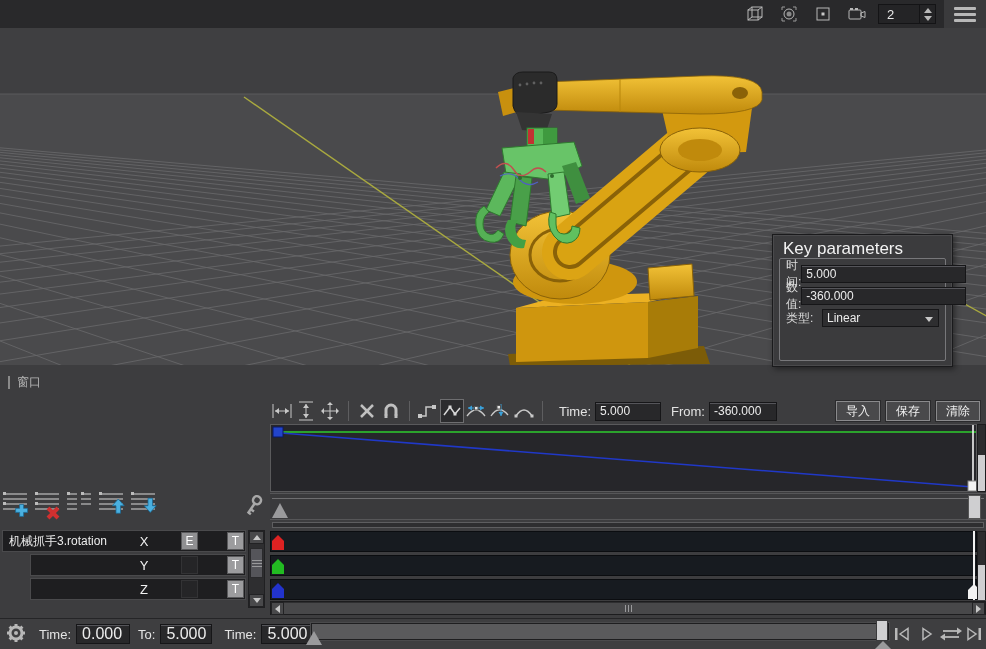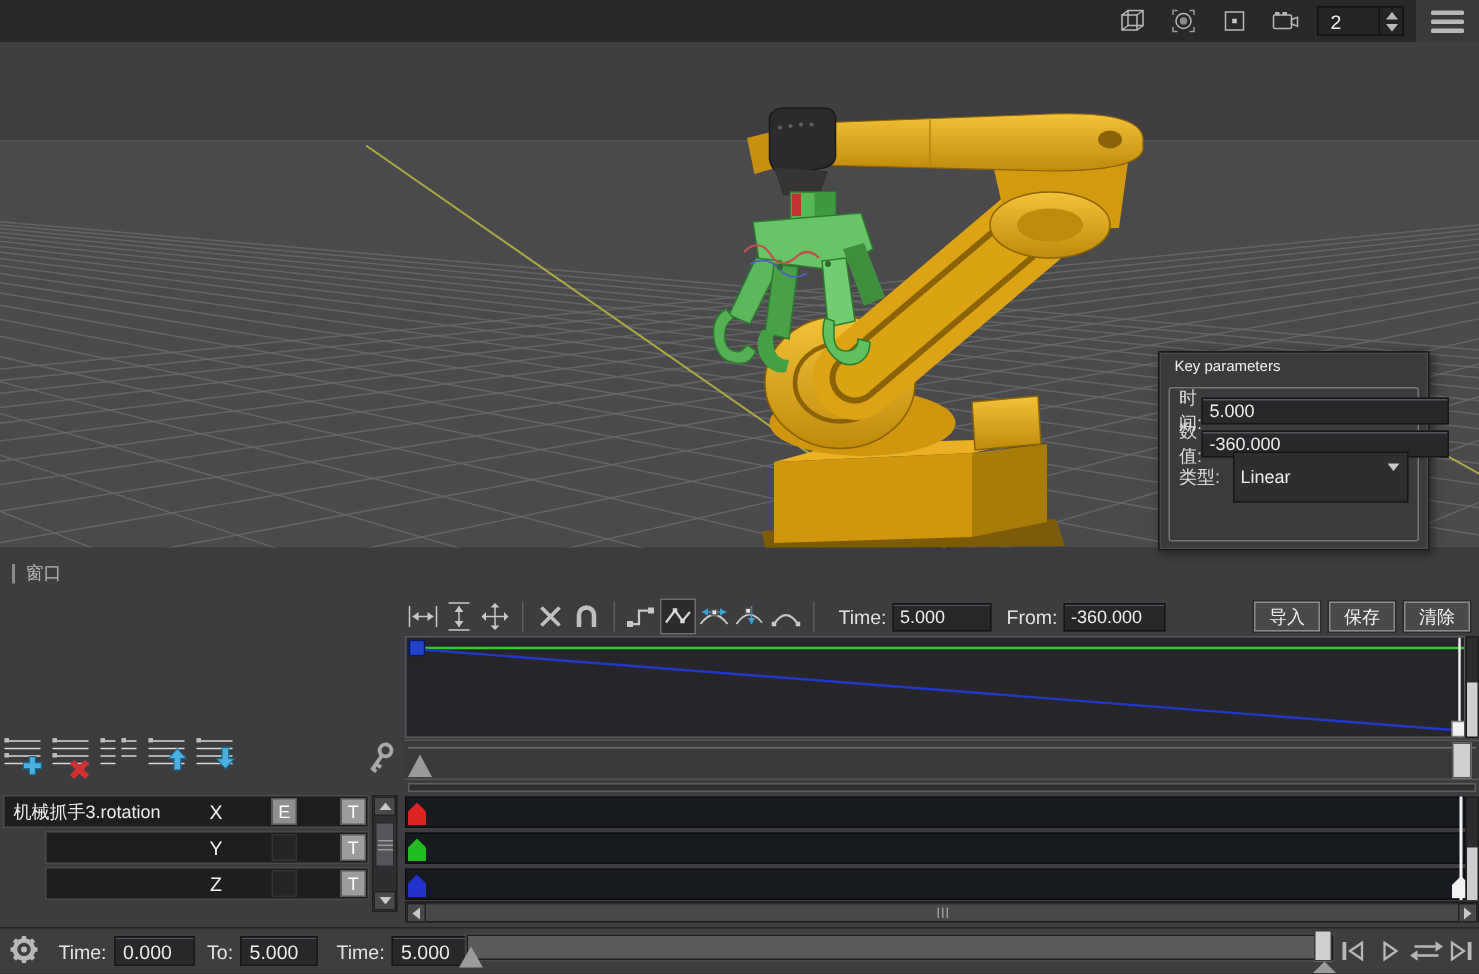--- a/index.html
+++ b/index.html
@@ -26,29 +26,29 @@
             align-items:center;justify-content:center;gap:3px;}
   #menu-btn i{display:block;width:22px;height:3px;background:#b8b8b8;border-radius:1px;}
 
   
   #viewport{left:0;top:0;width:986px;height:365px;background:#3f3f41;overflow:hidden;}
   #gridsvg,#robotsvg{position:absolute;left:0;top:0;}
 
   
   #keydlg{left:772px;top:234px;width:181px;height:133px;background:#3b3b3d;
           border:1px solid #1a1a1c;box-shadow:0 0 0 1px #4a4a4c inset,2px 2px 6px rgba(0,0,0,.45);}
-  #keydlg .title{padding:4px 0 0 10px;font-size:10px;color:#f2f2f2;}
+  #keydlg .title{padding:4px 0 0 10px;font-size:17px;color:#f2f2f2;}
   #keydlg .group{position:absolute;left:6px;top:23px;right:6px;bottom:5px;
                  border:1px solid #77777a;border-radius:2px;padding:6px 6px 0 6px;}
   .dlg-row{display:flex;align-items:center;margin-bottom:4px;height:18px;}
   .dlg-row .lbl{width:36px;color:#dcdcdc;}
   .dlg-input{flex:1;height:18px;background:#28282a;border:1px solid #161618;
              box-shadow:0 1px 0 #55555a inset;color:#ececec;font-size:12px;padding:0 4px;
              font-family:inherit;}
-  .dlg-select{flex:1;height:34px;background:#2e2e30;border:1px solid #161618;display:flex;
+  .dlg-select{flex:1;height:18px;background:#2e2e30;border:1px solid #161618;display:flex;
               align-items:center;padding:0 4px;color:#ececec;position:relative;}
   .dlg-select .caret{position:absolute;right:5px;top:7px;width:0;height:0;
         border-left:4px solid transparent;border-right:4px solid transparent;
         border-top:5px solid #c8c8c8;}
   .dlg-btnrow{display:flex;gap:10px;margin-top:7px;}
   .dlg-btn{flex:1;height:22px;background:#4a4a4c;border:1px solid #9a9a9c;
            box-shadow:0 0 0 1px #2a2a2c;display:flex;align-items:center;justify-content:center;
            gap:4px;color:#f0f0f0;cursor:default;}
 
   
@@ -112,21 +112,21 @@
   #hscroll .thumb{position:absolute;left:13px;top:1px;width:688px;height:11px;background:#48484a;
                   display:flex;align-items:center;justify-content:center;gap:2px;}
   #hscroll .thumb i{display:block;width:1px;height:7px;background:#9a9a9c;}
   #hscroll .btn{position:absolute;top:0;width:13px;height:13px;}
 
   
   #bottombar{left:0;top:618px;width:986px;height:31px;background:#3e3e40;border-top:1px solid #252527;
              display:flex;align-items:center;}
   .bb-lbl{color:#e4e4e4;font-size:13px;}
   .bb-input{height:20px;background:#28282a;border:1px solid #161618;box-shadow:0 1px 0 #55555a inset;
-            color:#ececec;font-size:13px;padding:0 5px;font-family:inherit;}
+            color:#ececec;font-size:16px;padding:0 5px;font-family:inherit;}
   #timeslider{position:absolute;left:311px;top:4px;width:578px;height:17px;background:#5a5a5c;
               border:1px solid #1e1e20;box-shadow:0 0 0 1px #4a4a4c;}
   #ts-left{position:absolute;left:306px;top:12px;width:0;height:0;
            border-left:8px solid transparent;border-right:8px solid transparent;
            border-bottom:14px solid #9a9a9c;}
   #ts-right{position:absolute;left:876px;top:1px;width:12px;height:21px;background:#cfcfd1;border:1px solid #3a3a3c;}
   #ts-right:after{content:"";position:absolute;left:-2px;top:20px;width:0;height:0;
            border-left:8px solid transparent;border-right:8px solid transparent;
            border-top:0;border-bottom:8px solid #9a9a9c;}
   .tp-btn{position:absolute;top:5px;width:20px;height:20px;display:flex;align-items:center;justify-content:center;}

